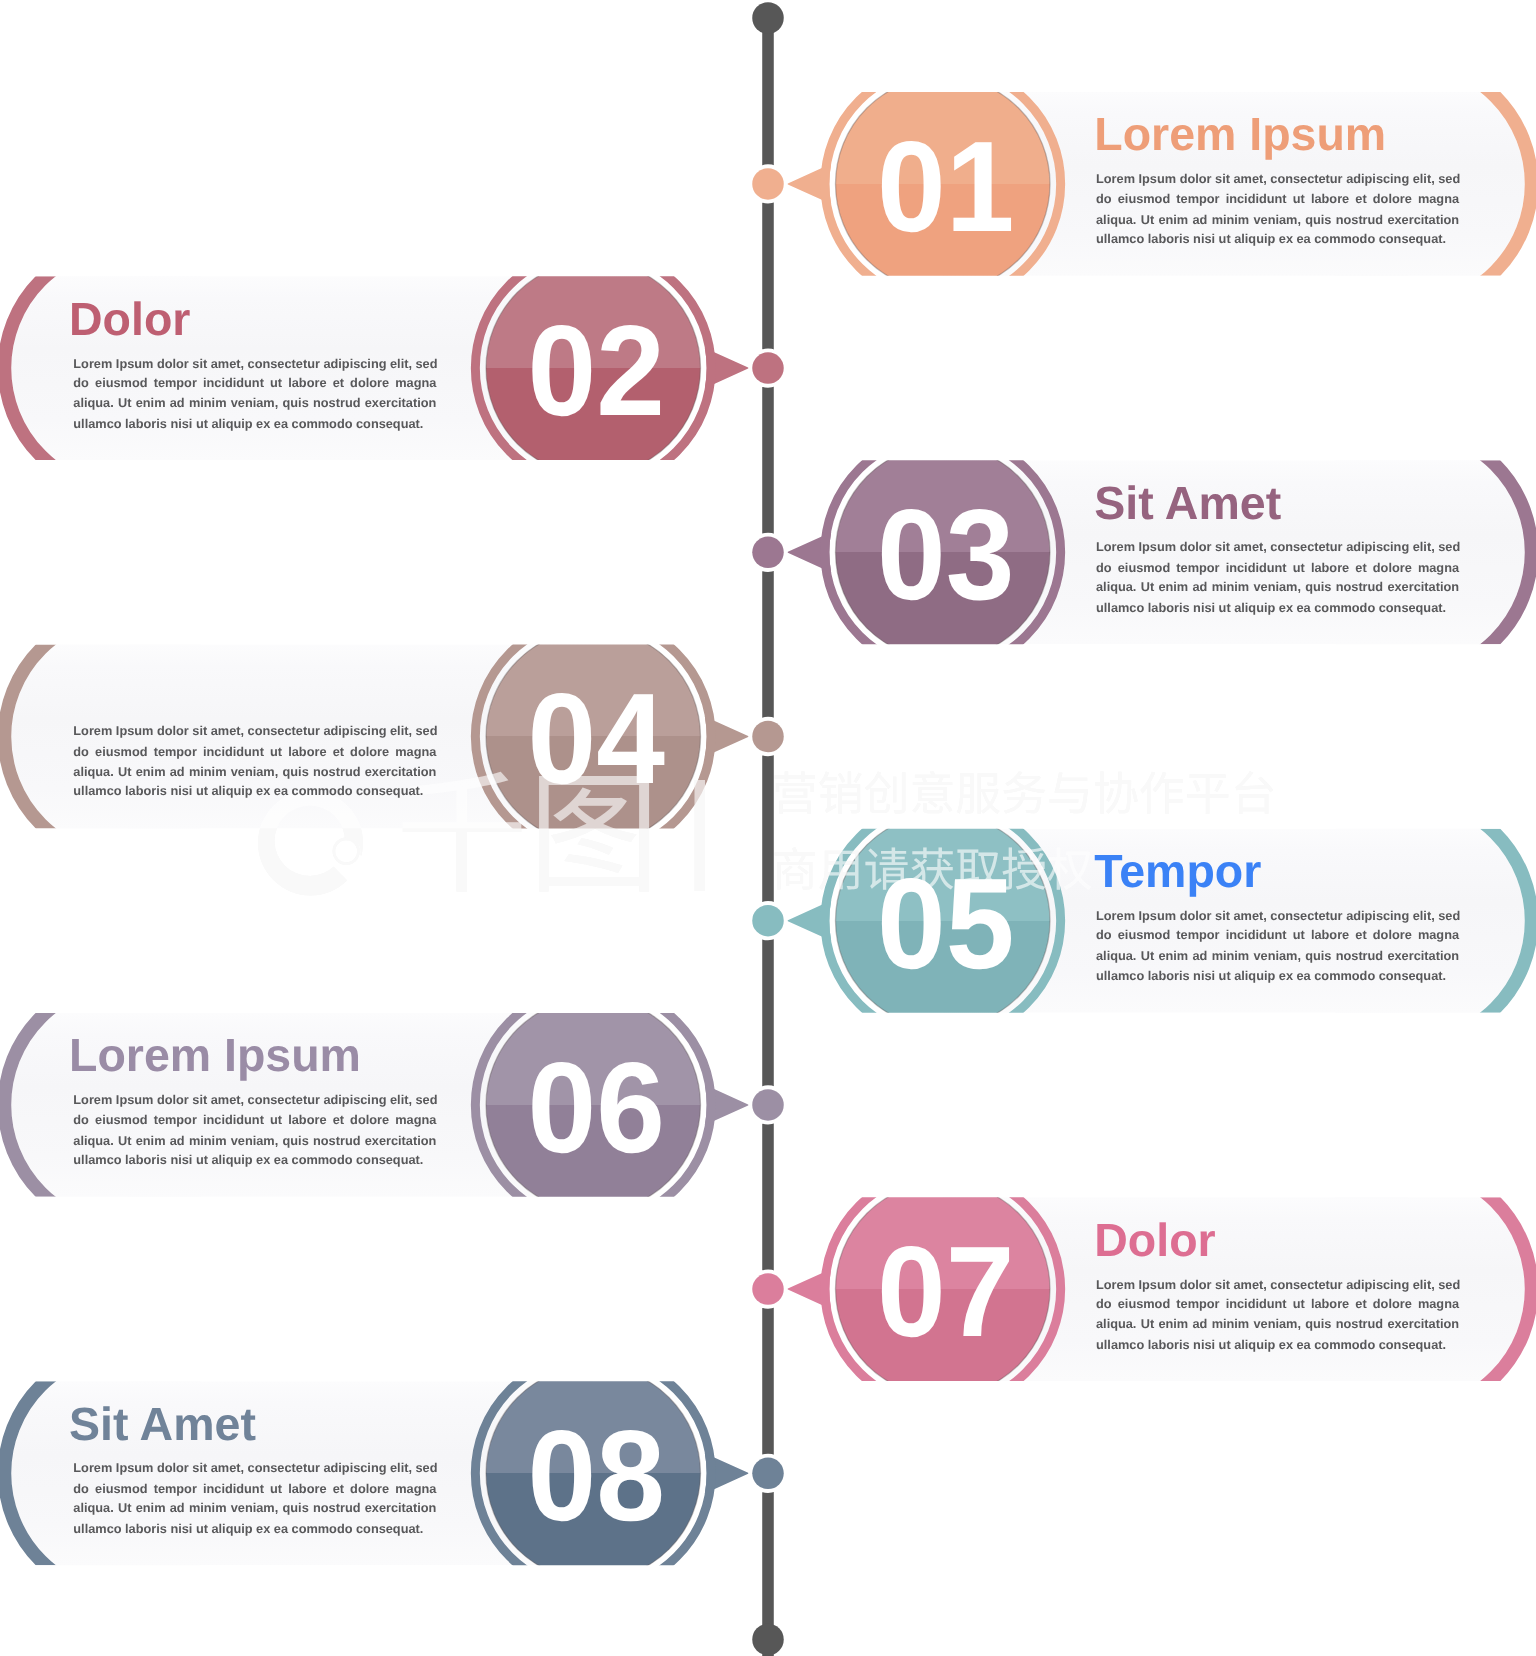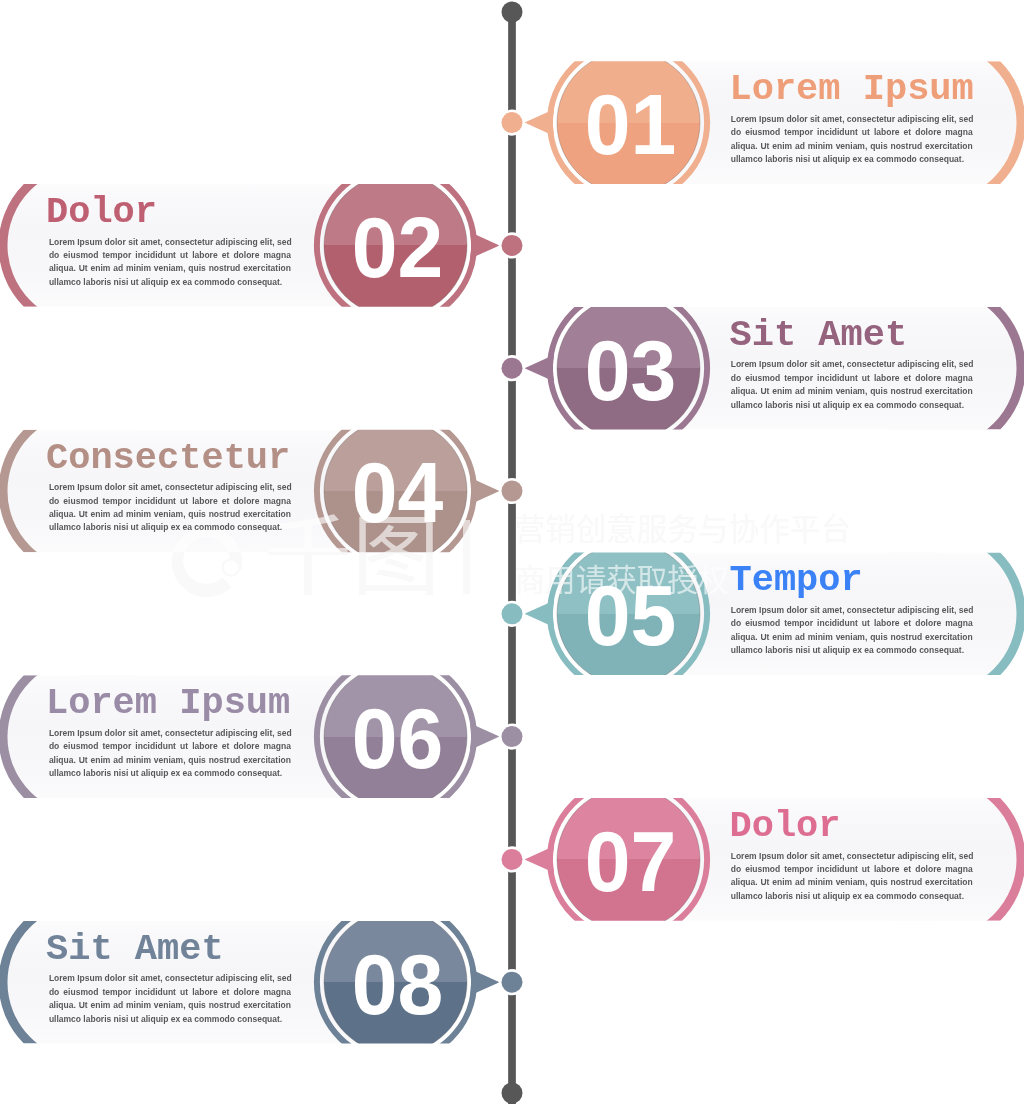--- a/index.html
+++ b/index.html
@@ -1,22 +1,22 @@
 <!DOCTYPE html>
 <html><head>
 <meta charset="utf-8">
 <style>
   html,body{margin:0;padding:0;}
   body{width:1024px;height:1104px;background:#ffffff;overflow:hidden;
        font-family:"Liberation Sans",sans-serif;}
   #stage{position:relative;width:1024px;height:1104px;background:#fff;}
   svg#main-svg{position:absolute;left:0;top:0;width:1024px;height:1104px;display:block;}
   .num-txt{font-family:"Liberation Sans",sans-serif;font-weight:bold;fill:#fff;}
-  .rtitle{position:absolute;font-family:Liberation Mono, monospace;font-weight:bold;
-          font-size:37px;line-height:29.8px;white-space:nowrap;}
+  .rtitle{position:absolute;font-family:Liberation Sans, sans-serif;font-weight:bold;
+          font-size:31px;line-height:29.8px;white-space:nowrap;}
   .rbody{position:absolute;width:242px;font-family:Liberation Sans, sans-serif;font-weight:bold;
          font-size:8.5px;line-height:13.4px;color:#58585a;}
   .bline{text-align:justify;text-align-last:justify;white-space:nowrap;}
   .bline.last{text-align:center;text-align-last:left;}
 </style>
 </head>
 <body>
 
 <div id="stage">
   <svg id="main-svg" viewBox="0 0 1024 1104">
@@ -348,21 +348,20 @@
       <div class="bline">aliqua. Ut enim ad minim veniam, quis nostrud exercitation</div>
       <div class="bline last">ullamco laboris nisi ut aliquip ex ea commodo consequat.</div>
     </div>
     <div class="rtitle" style="color: rgb(150, 99, 127); left: 729.5px; top: 320.7px;">Sit Amet</div>
     <div class="rbody" style="left: 730.7px; top: 358.4px;">
       <div class="bline">Lorem Ipsum dolor sit amet, consectetur adipiscing elit, sed</div>
       <div class="bline">do eiusmod tempor incididunt ut labore et dolore magna</div>
       <div class="bline">aliqua. Ut enim ad minim veniam, quis nostrud exercitation</div>
       <div class="bline last">ullamco laboris nisi ut aliquip ex ea commodo consequat.</div>
     </div>
-    <div class="rtitle" style="color: rgb(179, 143, 134); left: 46px; top: 443.5px;">Consectetur</div>
     <div class="rbody" style="left: 48.9px; top: 481.2px;">
       <div class="bline">Lorem Ipsum dolor sit amet, consectetur adipiscing elit, sed</div>
       <div class="bline">do eiusmod tempor incididunt ut labore et dolore magna</div>
       <div class="bline">aliqua. Ut enim ad minim veniam, quis nostrud exercitation</div>
       <div class="bline last">ullamco laboris nisi ut aliquip ex ea commodo consequat.</div>
     </div>
     <div class="rtitle" style="color: #3b82f6; left: 729.5px; top: 566.3px;">Tempor</div>
     <div class="rbody" style="left: 730.7px; top: 604px;">
       <div class="bline">Lorem Ipsum dolor sit amet, consectetur adipiscing elit, sed</div>
       <div class="bline">do eiusmod tempor incididunt ut labore et dolore magna</div>

